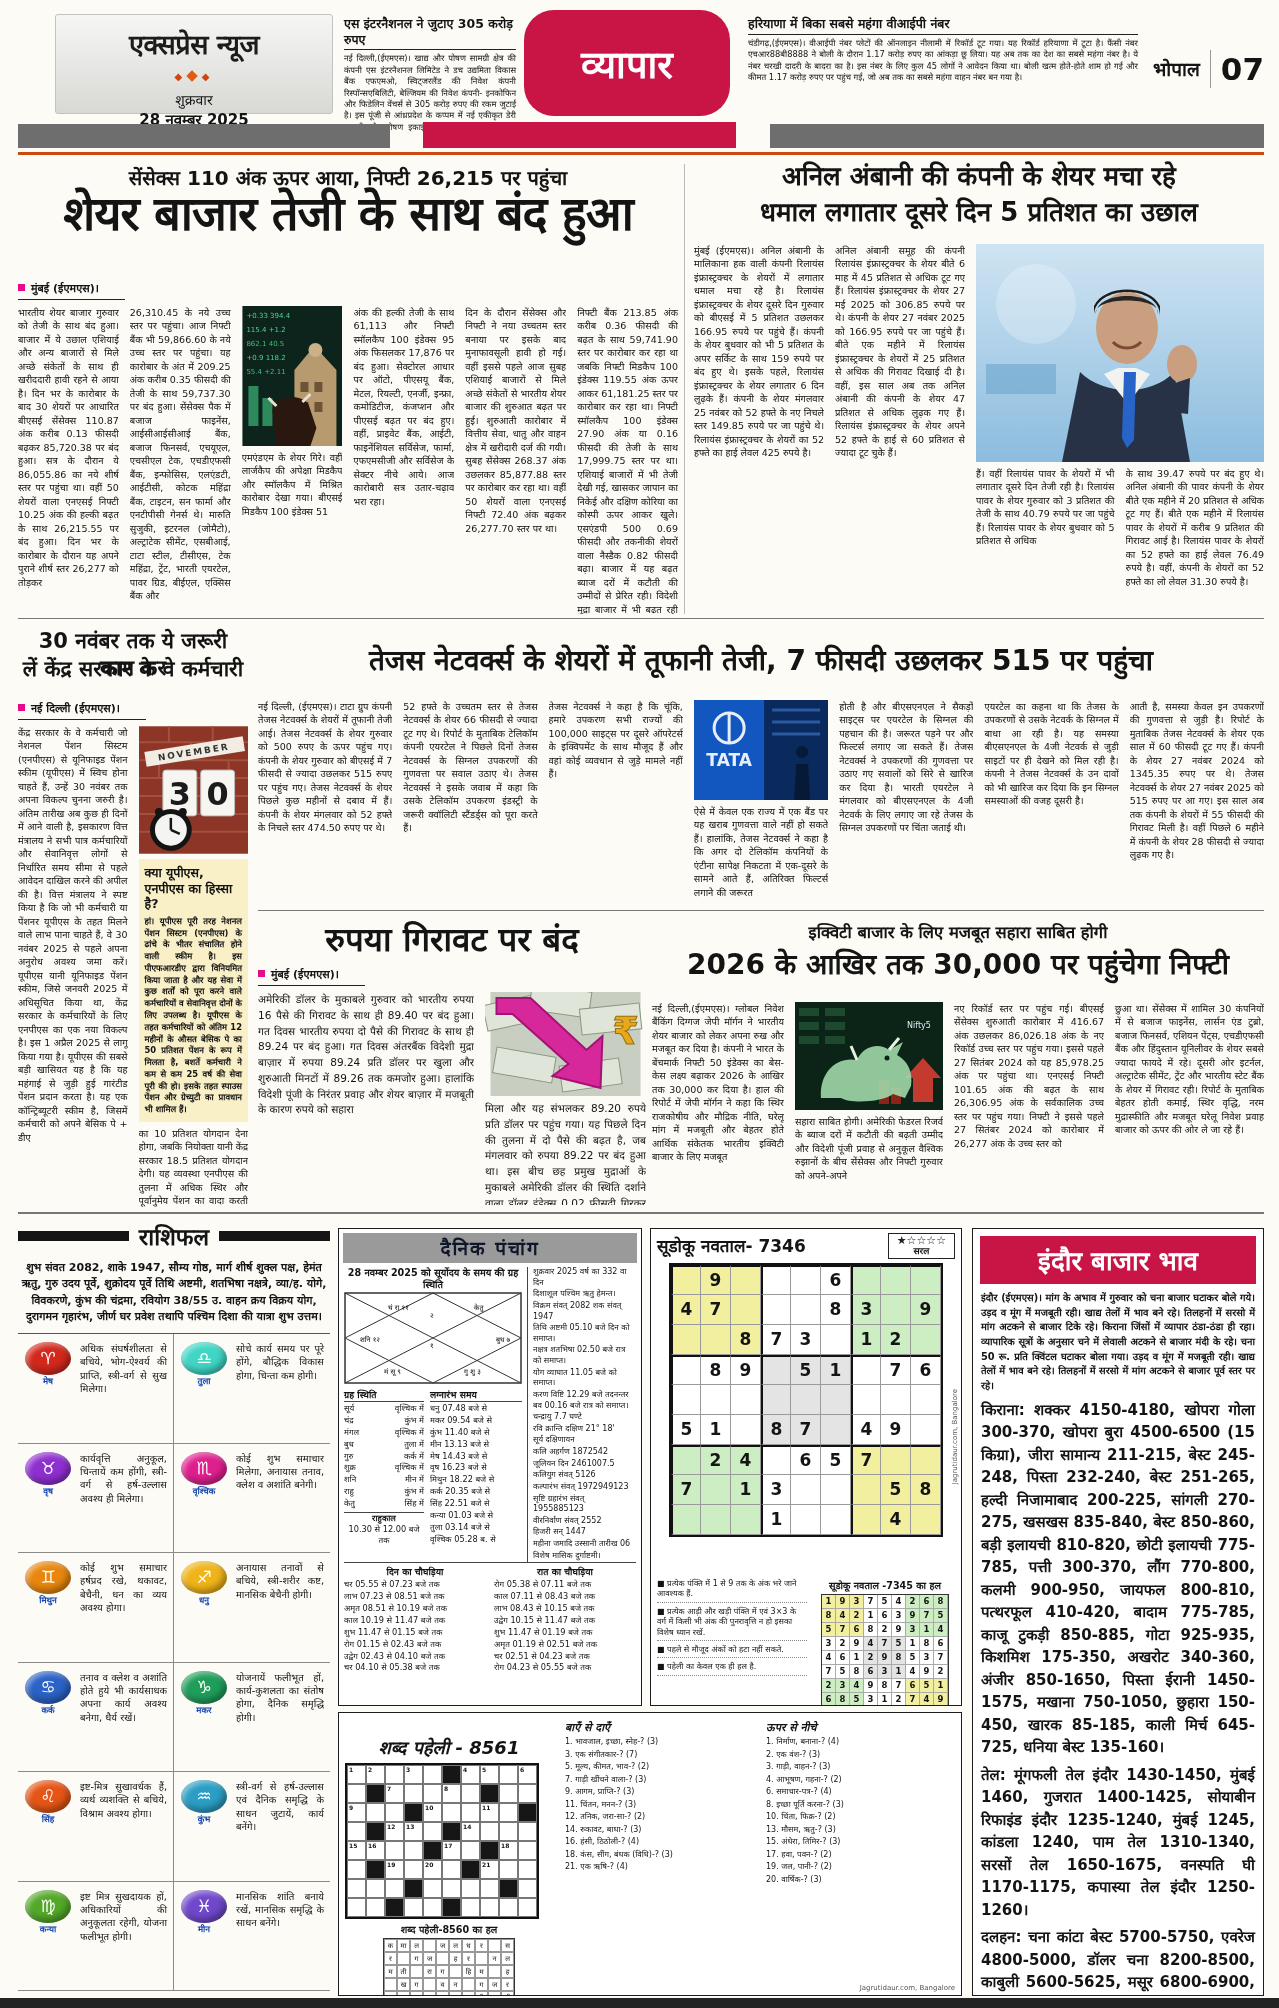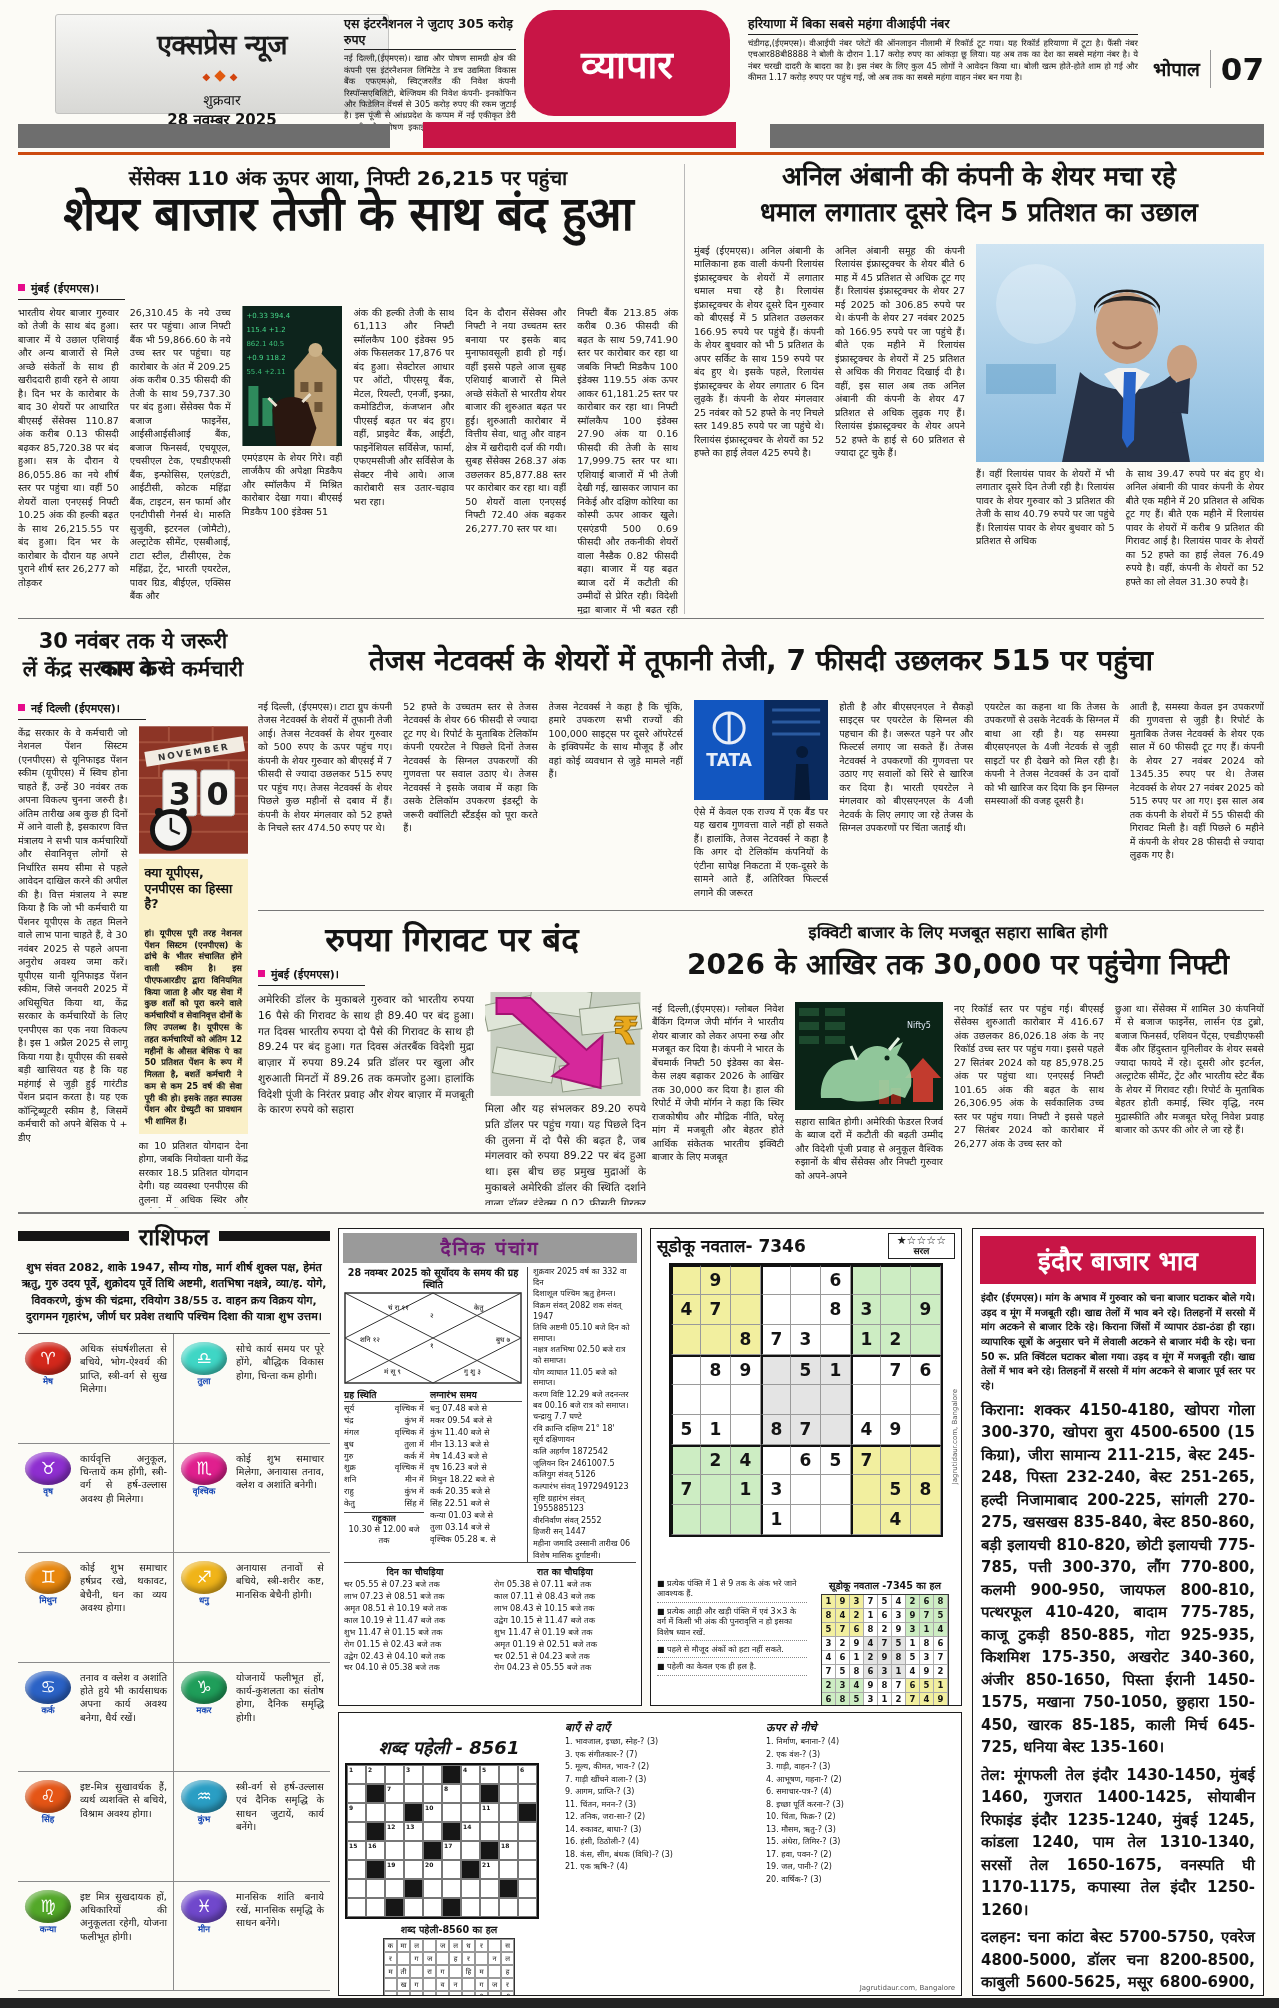--- a/index.html
+++ b/index.html
@@ -41,38 +41,38 @@
   .sq{width:7px;height:7px;background:#e60b8b;display:inline-block;}
   
   .colrow{display:flex;gap:11px;}
   .ncol{flex:1;font-size:9.5px;line-height:1.42;text-align:justify;overflow:hidden;}
   .imgblk{width:100%;margin-bottom:5px;}
   .imgblk svg{display:block;width:100%;}
   .vrule{width:1px;background:#b9b9b9;}
   .hrule{background:#777;}
   
   .ybox{background:#faf0c8;padding:6px;font-size:8.4px;line-height:1.4;text-align:justify;font-weight:600;}
-  .ybox .ytitle{font-size:12.5px;font-weight:800;line-height:1.25;margin-bottom:16px;text-align:left;}
+  .ybox .ytitle{font-size:12.5px;font-weight:800;line-height:1.25;margin-bottom:4px;text-align:left;}
   
   .rash-head{display:flex;align-items:center;gap:10px;}
   .rash-head .bar{flex:1;height:10px;background:#151515;}
   .rash-head .rtitle{font-size:23px;font-weight:800;}
   .rash-intro{font-size:11px;font-weight:700;text-align:center;line-height:1.48;}
   #signs-grid{display:grid;grid-template-columns:1fr 1fr;border-top:1.5px solid #555;}
   .sign{display:flex;gap:6px;padding:8px 6px 4px 4px;border-bottom:1px solid #8a8a8a;height:109.5px;
         font-size:9.8px;line-height:1.36;overflow:hidden;text-align:justify;}
   .sign:nth-child(odd){border-right:1px solid #8a8a8a;}
   .sicon-w{width:52px;flex:0 0 52px;text-align:center;}
   .sicon{width:46px;height:33px;border-radius:50%;margin:0 auto;display:flex;align-items:center;justify-content:center;
          color:#fff;font-size:17px;box-shadow:inset -3px -4px 6px rgba(0,0,0,.35), inset 3px 3px 5px rgba(255,255,255,.45);}
   .sname{font-size:8.6px;font-weight:700;color:#1546b4;margin-top:1px;}
   
   .bbox{border:1.5px solid #1d1d1d;background:#fff;}
   
-  .pan-title{background:#9a9a9a;color:#701a75;text-align:center;font-size:19px;font-weight:800;
+  .pan-title{background:#9a9a9a;color:#0f172a;text-align:center;font-size:19px;font-weight:800;
              padding:2px 12px;margin:4px;letter-spacing:2px;}
   .pan-lefthead{font-size:9.6px;font-weight:800;text-align:center;line-height:1.3;}
   .pinfo{font-size:8px;line-height:1.33;margin-bottom:1px;}
   .grow{display:flex;justify-content:space-between;font-size:8.2px;line-height:1.45;}
   .plin{font-size:8.2px;line-height:1.45;}
   .subhead{font-size:9.2px;font-weight:800;border-bottom:1px solid #444;margin-bottom:1px;}
   .rahu{border-top:1px solid #444;margin-top:2px;font-size:8.2px;text-align:center;line-height:1.35;}
   .chog{display:flex;gap:8px;border-top:1px solid #444;margin-top:3px;padding-top:2px;}
   .chog>div{flex:1;}
   .chog .subhead{text-align:center;border-bottom:none;}
@@ -112,21 +112,21 @@
   .rline{font-size:15px;font-weight:700;line-height:1.5;text-align:justify;margin:0 0 5px;}
   .rline b{font-weight:800;}
   #rates-list{padding:5px 8px;}
   .botbar{background:#242424;}
 </style>
 </head>
 <body>
 
 <div id="page">
 
-  <div class="abs masthead" style="left:55px;top:14px;width:334px;height:100px;">
+  <div class="abs masthead" style="left:55px;top:14px;width:278px;height:100px;">
     <div class="mast-title">एक्सप्रेस न्यूज</div>
     <div class="diamonds">◆<span class="big">◆</span>◆</div>
     <div class="mast-day">शुक्रवार</div>
     <div class="mast-date">28 नवम्बर 2025</div>
   </div>
 
   <div class="abs brief" style="left:344px;top:16px;width:172px;">
     <div class="btitle">एस इंटरनैशनल ने जुटाए 305 करोड़ रुपए</div>
     <div class="bbody">नई दिल्ली,(ईएमएस)। खाद्य और पोषण सामग्री क्षेत्र की कंपनी एस इंटरनैशनल लिमिटेड ने डच उद्यमिता विकास बैंक एफएमओ, स्विट्जरलैंड की निवेश कंपनी रिस्पॉन्सएबिलिटी, बेल्जियम की निवेश कंपनी- इनकोफिन और फिडेलिन वेंचर्स से 305 करोड़ रुपए की रकम जुटाई है। इस पूंजी से आंध्रप्रदेश के कप्पम में नई एकीकृत डेरी सामग्री और पोषण इकाई और परिसर बनाने में मदद मिलेगी।</div>
   </div>

